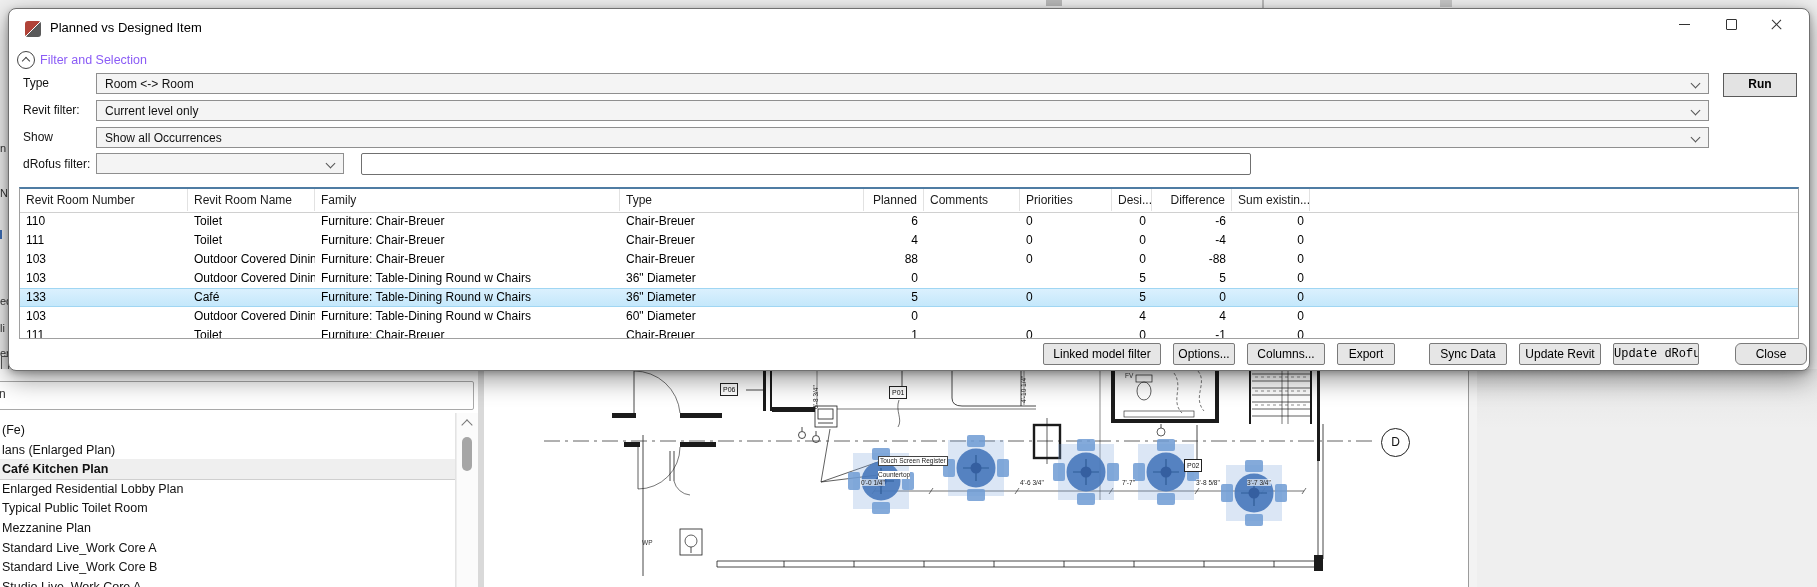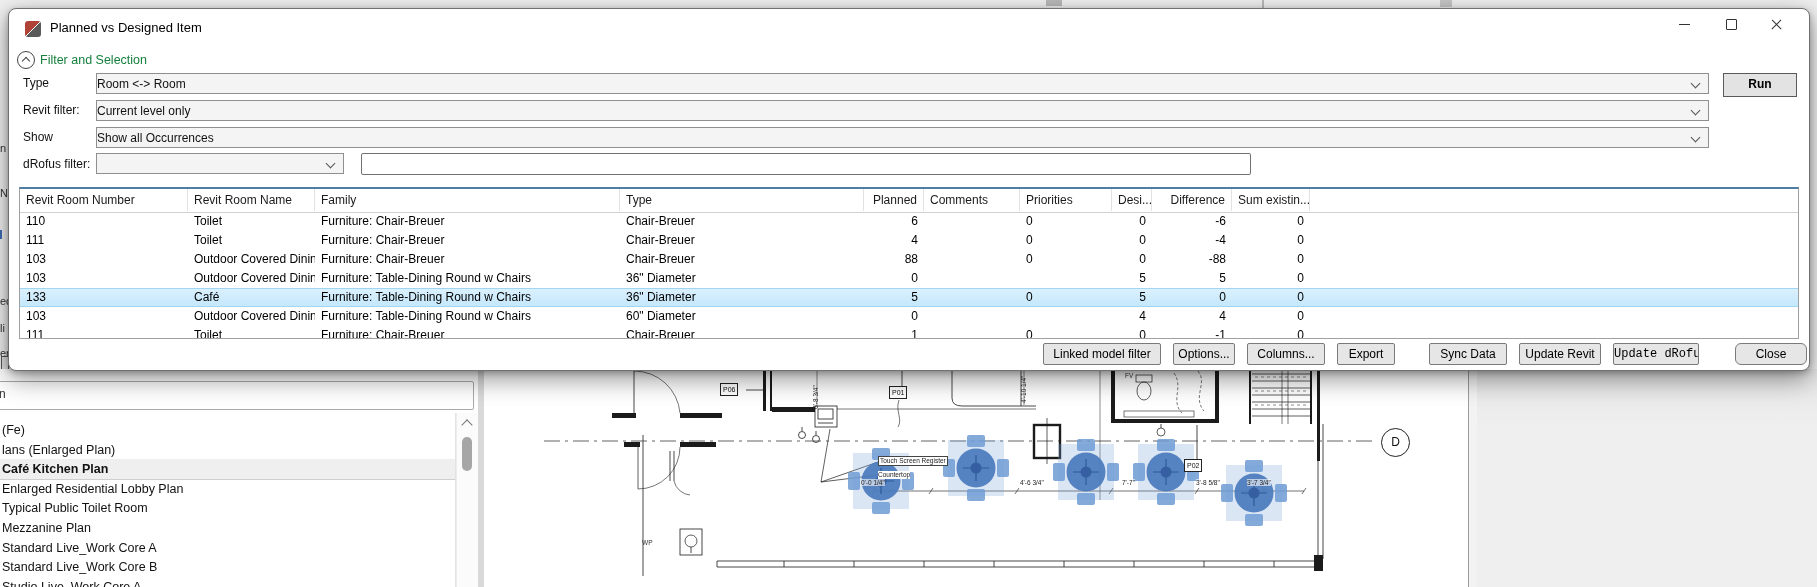--- a/index.html
+++ b/index.html
@@ -50,25 +50,25 @@
   #dlg-title{position:absolute;left:41px;top:11px;font-size:13px;color:#000;}
   #win-ctrls{position:absolute;top:6px;left:1663px;display:flex;gap:20px;}
   .wbtn{width:26px;height:18px;position:relative;}
   #min-glyph{position:absolute;left:7px;top:9px;width:11px;height:1.4px;background:#333;}
   #max-glyph{position:absolute;left:8px;top:4px;width:9px;height:9px;border:1.3px solid #333;border-radius:1px;}
   .xbar{position:absolute;left:6px;top:9px;width:13px;height:1.4px;background:#333;}
   .xbar.a{transform:rotate(45deg);} .xbar.b{transform:rotate(-45deg);}
 
   #sect-icon{position:absolute;left:8px;top:42px;width:16px;height:16px;border:1.3px solid #444;border-radius:50%;}
   #sect-chev{position:absolute;left:4.5px;top:5.5px;width:5px;height:5px;border-left:1.5px solid #444;border-top:1.5px solid #444;transform:rotate(45deg);}
-  #sect-label{position:absolute;left:31px;top:44px;font-size:12.5px;color:#15803d;}
+  #sect-label{position:absolute;left:31px;top:44px;font-size:12.5px;color:#8b5cf6;}
 
   .flabel{position:absolute;left:14px;font-size:12px;color:#111;}
   .combo{position:absolute;left:87px;width:1613px;height:21px;background:#f4f4f4;border:1px solid #8f8f8f;
-         font-size:12px;color:#111;line-height:20px;box-sizing:border-box;}
+         font-size:12px;color:#111;line-height:20px;padding-left:8px;box-sizing:border-box;}
   .combo .chev{position:absolute;right:9px;top:6px;width:6px;height:6px;border-right:1.3px solid #555;border-bottom:1.3px solid #555;transform:rotate(45deg);}
   #drofus-combo{width:248px;}
   #drofus-input{position:absolute;left:352px;top:144px;width:890px;height:22px;background:#fff;
                 border:1px solid #707070;border-radius:2px;font-size:12px;padding-left:6px;box-sizing:border-box;}
   #run-btn{position:absolute;left:1714px;top:64px;width:72px;height:22px;background:#e3e3e3;
            border:1px solid #5a5a5a;font-size:12px;font-weight:bold;text-align:center;line-height:20px;color:#000;}
 
   #grid{position:absolute;left:10px;top:178px;width:1780px;height:152px;background:#fff;
         border:1px solid #a0a0a0;border-top:2px solid #4f7ca3;box-sizing:border-box;overflow:hidden;}
   #ghead{position:absolute;left:0;top:0;height:23px;width:1778px;background:#fff;border-bottom:1px solid #d0d0d0;}

